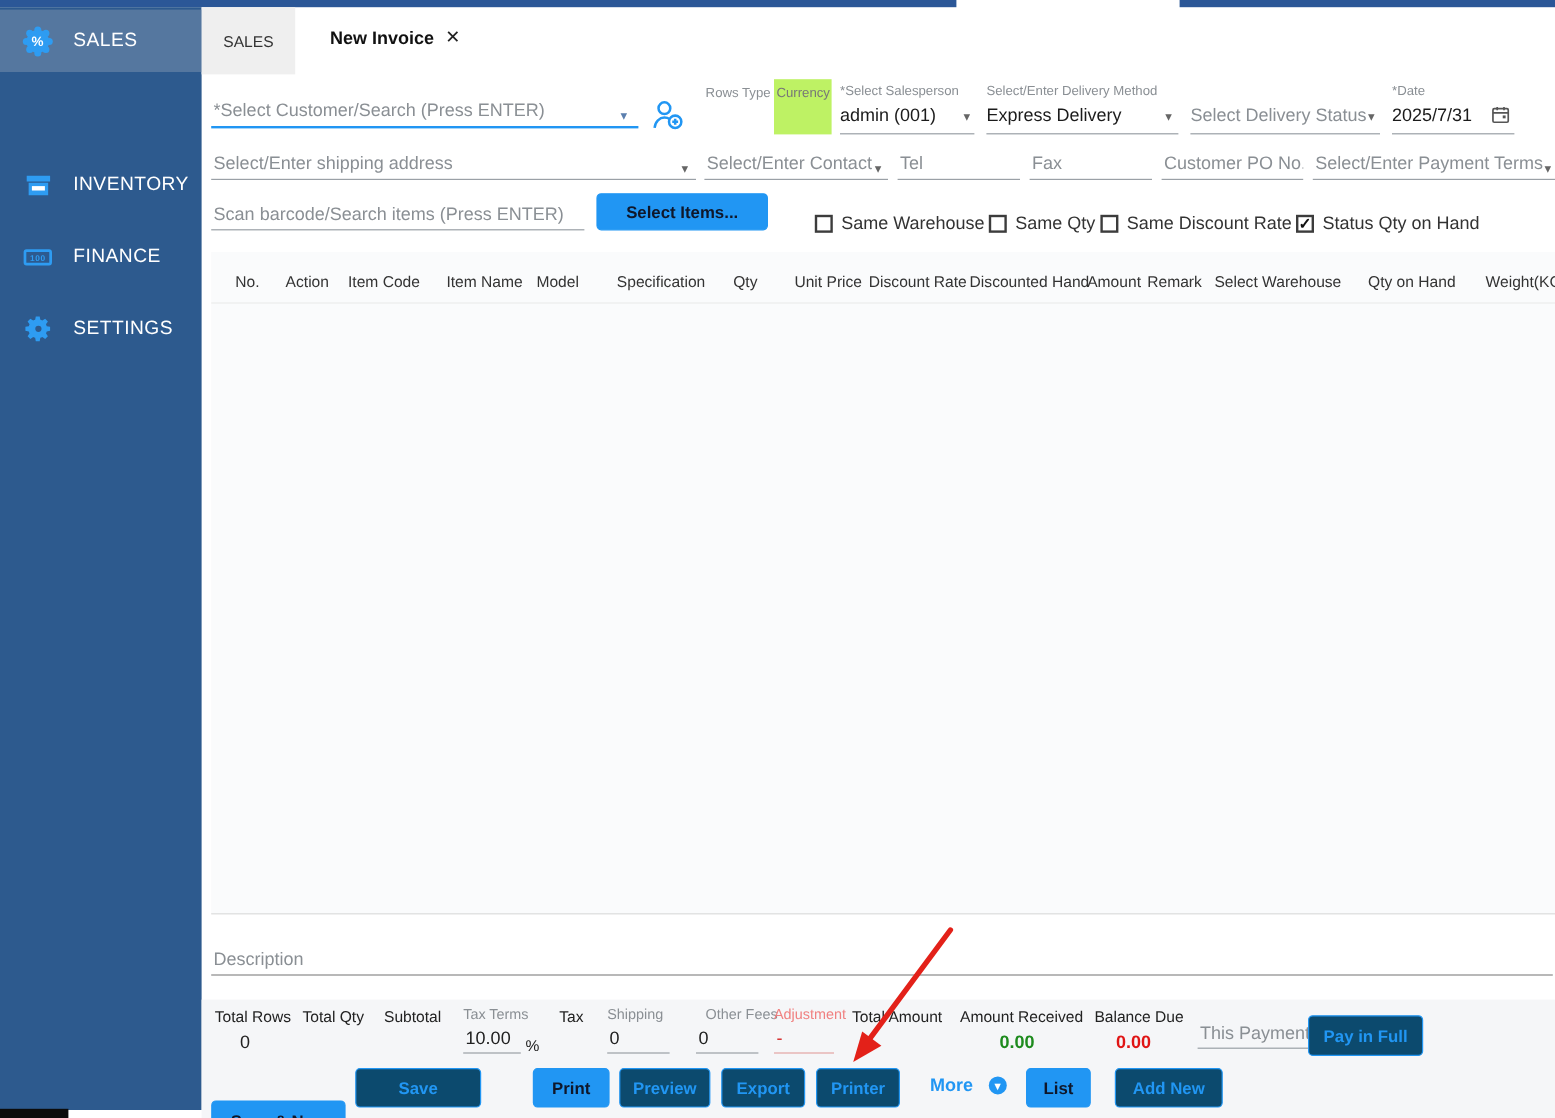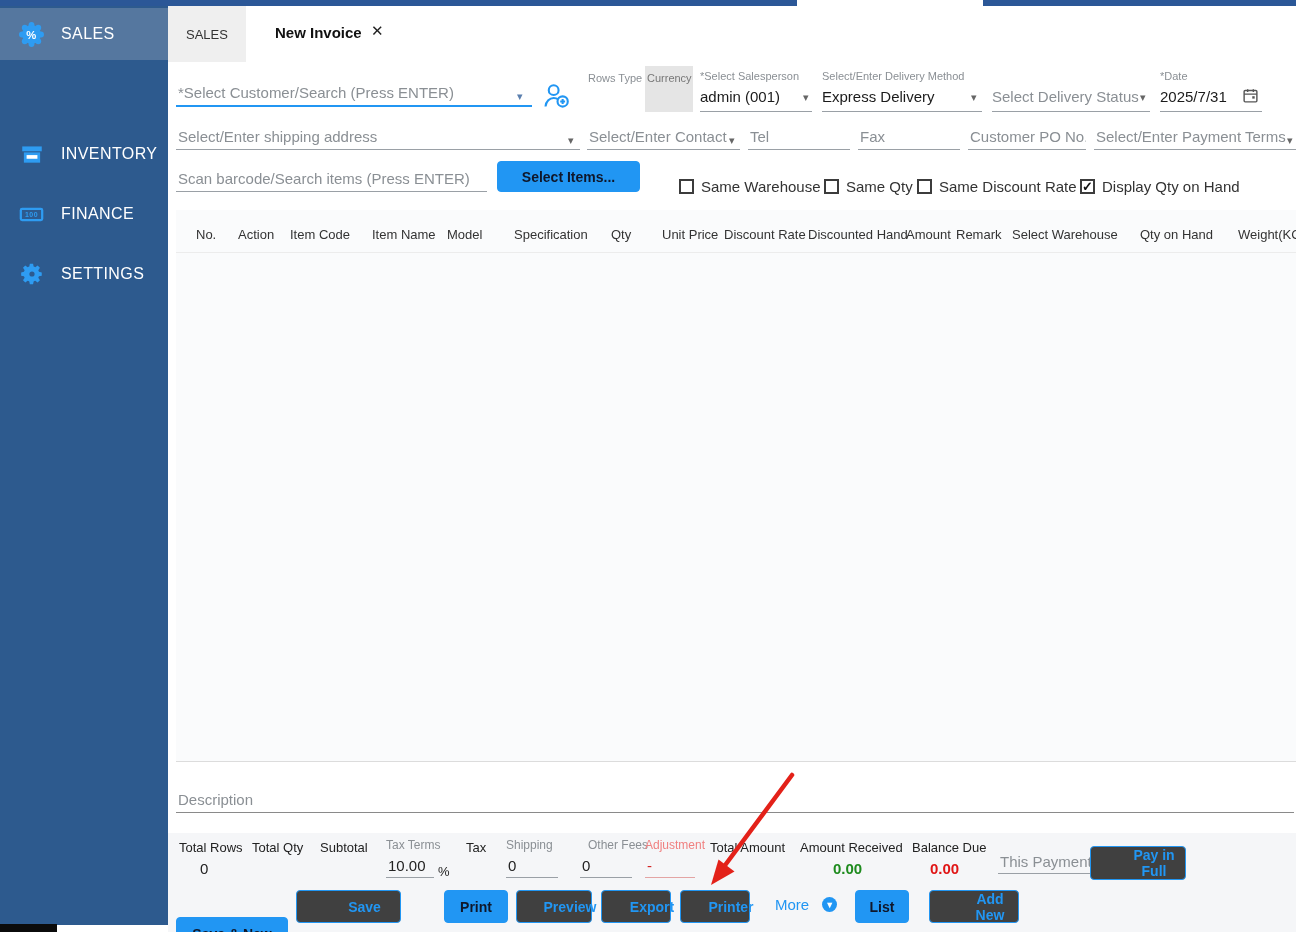--- a/index.html
+++ b/index.html
@@ -50,22 +50,22 @@
   .sumlabel.gray { font-size:12px; color:#8a8f94; }
   .sumlabel.pink { font-size:12px; color:#f08080; }
   .sumval { position:absolute; font-size:15px; color:#222; }
   .mini { position:absolute; }
   .mini input { width:100%; border-bottom:1px solid #9aa0a6; font-size:15px; color:#222; padding:1px 0 3px 2px; }
   .mini.red input { color:#d42626; border-bottom-color:#e3a4a4; }
 
   
   .btn { position:absolute; height:33px; border-radius:4px; font-weight:bold; font-size:14px; display:flex; align-items:center; justify-content:center; cursor:pointer; font-family:inherit; }
   .btn.filled { background:#2196f3; border:1px solid #2196f3; color:#0f172a; }
-  .btn.outline { background:#404040; border:1px solid #2196f3; color:#2196f3;padding-left:32px; }
-  .morelink { position:absolute; display:flex; align-items:center; gap:13px; color:#2196f3; font-size:15px; font-weight:normal; cursor:pointer; }
+  .btn.outline { background:#0c4a6e; border:1px solid #2196f3; color:#2196f3; }
+  .morelink { position:absolute; display:flex; align-items:center; gap:13px; color:#2196f3; font-size:15px; font-weight:bold; cursor:pointer; }
   .morecircle { width:15px; height:15px; border-radius:50%; background:#2196f3; color:#fff; font-size:9px; display:inline-flex; align-items:center; justify-content:center; }
   .morecircle::after { content:"▼"; }
 
   .blacksliver { position:absolute; left:0; top:924px; width:57px; height:8px; background:#0b0b0b; }
 </style>
 </head>
 <body>
 
 <div id="screen">
 
@@ -135,21 +135,21 @@
   <span class="caret" style="left:517px;top:90px;color:#5b7fae"></span>
   <span class="abs" style="left:542px;top:82px">
     <svg width="28" height="28" viewBox="0 0 24 24" fill="none" stroke="#2196f3" stroke-width="1.8">
         <circle cx="10" cy="7" r="4.2"></circle>
         <path d="M3 21c.4-4.6 3.6-7.3 7-7.3 1.4 0 2.8.4 4 1.2"></path>
         <circle cx="17.7" cy="16.7" r="4.4" fill="#fff"></circle>
         <path d="M17.7 14.6v4.2M15.6 16.7h4.2"></path>
       </svg>
   </span>
   <span class="flabel" style="left:588px;top:72px">Rows Type</span>
-  <div class="abs" style="left:645px;top:66px;width:48px;height:46px;background:#e5e5e5">
+  <div class="abs" style="left:645px;top:66px;width:48px;height:46px;background:#bef264">
     <span class="flabel" style="left:2px;top:6px;color:#777">Currency</span>
   </div>
   <span class="flabel" style="left:700px;top:70px">*Select Salesperson</span>
   <span class="bigval" style="left:700px;top:88px">admin (001)</span>
   <span class="caret" style="left:803px;top:91px"></span>
   <div class="abs" style="left:700px;top:111px;width:112px;border-bottom:1px solid #9aa0a6"></div>
   <span class="flabel" style="left:822px;top:70px">Select/Enter Delivery Method</span>
   <span class="bigval" style="left:822px;top:88px">Express Delivery</span>
   <span class="caret" style="left:971px;top:91px"></span>
   <div class="abs" style="left:822px;top:111px;width:160px;border-bottom:1px solid #9aa0a6"></div>
@@ -200,21 +200,21 @@
   <div class="cbx" style="left:824px;top:178px">
     <span class="box"></span>
     <span>Same Qty</span>
   </div>
   <div class="cbx" style="left:917px;top:178px">
     <span class="box"></span>
     <span>Same Discount Rate</span>
   </div>
   <div class="cbx" style="left:1080px;top:178px">
     <span class="box checked"></span>
-    <span>Display Qty on Hand</span>
+    <span>Status Qty on Hand</span>
   </div>
 
   <div id="grid">
     <span class="col-h" style="left:20px">No.</span>
     <span class="col-h" style="left:62px">Action</span>
     <span class="col-h" style="left:114px">Item Code</span>
     <span class="col-h" style="left:196px">Item Name</span>
     <span class="col-h" style="left:271px">Model</span>
     <span class="col-h" style="left:338px">Specification</span>
     <span class="col-h" style="left:435px">Qty</span>

